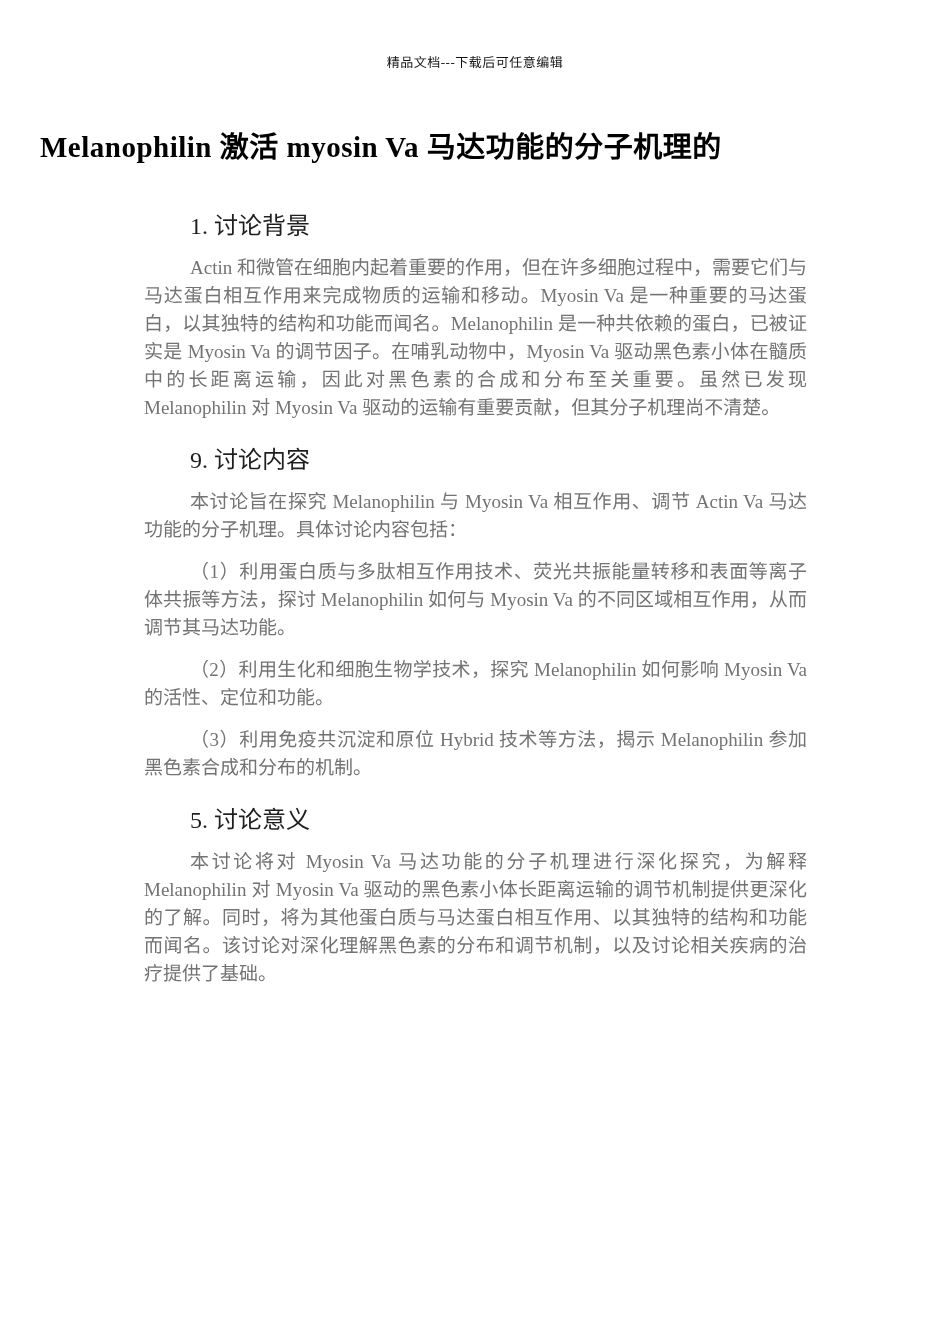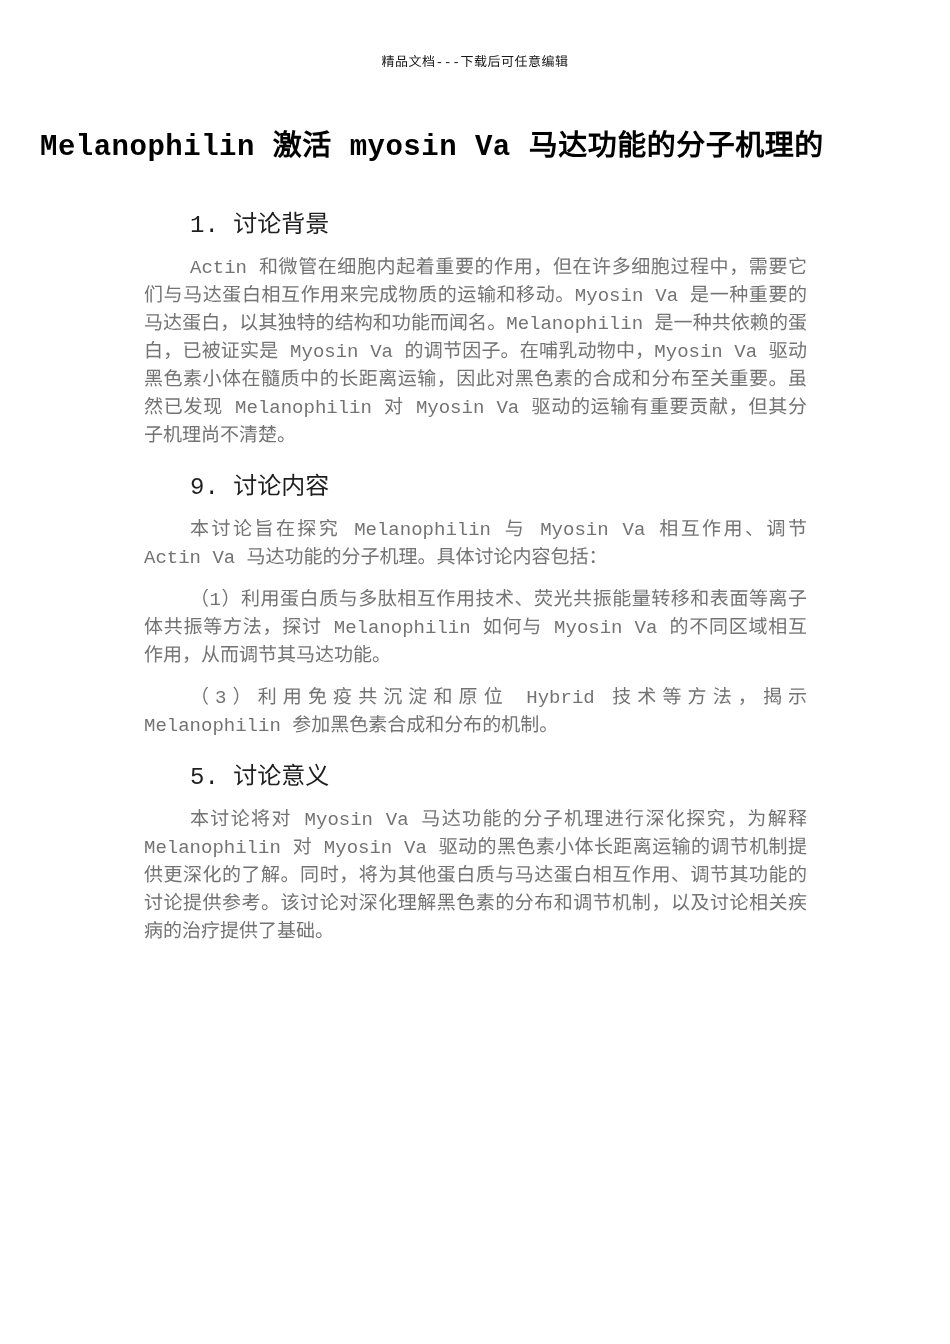--- a/index.html
+++ b/index.html
@@ -6,21 +6,21 @@
     margin: 0;
     padding: 0;
     background: #ffffff;
   }
   .page {
     position: relative;
     width: 950px;
     height: 1344px;
     margin: 0 auto;
     background: #ffffff;
-    font-family: Liberation Mono, monospace;
+    font-family: Liberation Serif, serif;
     color: #1f1f1f;
     overflow: hidden;
     box-sizing: border-box;
   }
   .header-note {
     padding-top: 55px;
     text-align: center;
     font-size: 13px;
     line-height: 16px;
     color: #141414;
@@ -70,19 +70,20 @@
   </div>
 
   <div class="content">
 
     <div class="section-heading">1. 讨论背景</div>
     <p class="para">Actin 和微管在细胞内起着重要的作用，但在许多细胞过程中，需要它们与马达蛋白相互作用来完成物质的运输和移动。Myosin Va 是一种重要的马达蛋白，以其独特的结构和功能而闻名。Melanophilin 是一种共依赖的蛋白，已被证实是 Myosin Va 的调节因子。在哺乳动物中，Myosin Va 驱动黑色素小体在髓质中的长距离运输，因此对黑色素的合成和分布至关重要。虽然已发现 Melanophilin 对 Myosin Va 驱动的运输有重要贡献，但其分子机理尚不清楚。</p>
 
     <div class="section-heading">9. 讨论内容</div>
     <p class="para">本讨论旨在探究 Melanophilin 与 Myosin Va 相互作用、调节 Actin Va 马达功能的分子机理。具体讨论内容包括：</p>
     <p class="para">（1）利用蛋白质与多肽相互作用技术、荧光共振能量转移和表面等离子体共振等方法，探讨 Melanophilin 如何与 Myosin Va 的不同区域相互作用，从而调节其马达功能。</p>
+    <p class="para">（2）利用生化和细胞生物学技术，探究 Melanophilin 如何影响 Myosin Va 的活性、定位和功能。</p>
     <p class="para">（3）利用免疫共沉淀和原位 Hybrid 技术等方法，揭示 Melanophilin 参加黑色素合成和分布的机制。</p>
 
     <div class="section-heading">5. 讨论意义</div>
-    <p class="para">本讨论将对 Myosin Va 马达功能的分子机理进行深化探究，为解释 Melanophilin 对 Myosin Va 驱动的黑色素小体长距离运输的调节机制提供更深化的了解。同时，将为其他蛋白质与马达蛋白相互作用、调节其功能的讨论提供参考。该讨论对深化理解黑色素的分布和调节机制，以及讨论相关疾病的治疗提供了基础。</p>
+    <p class="para">本讨论将对 Myosin Va 马达功能的分子机理进行深化探究，为解释 Melanophilin 对 Myosin Va 驱动的黑色素小体长距离运输的调节机制提供更深化的了解。同时，将为其他蛋白质与马达蛋白相互作用、以其独特的结构和功能而闻名。该讨论对深化理解黑色素的分布和调节机制，以及讨论相关疾病的治疗提供了基础。</p>
 
   </div>
 </div>
 
 </body></html>

